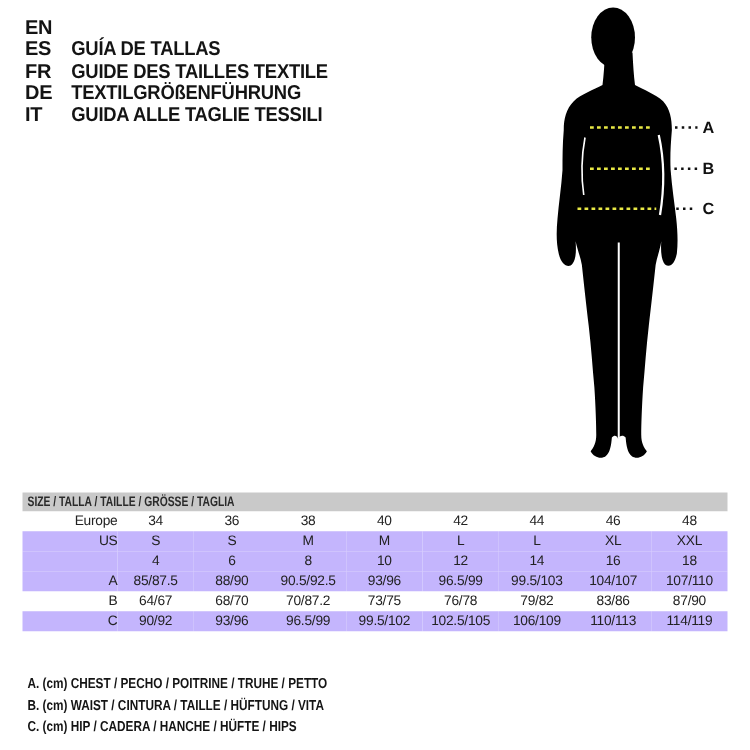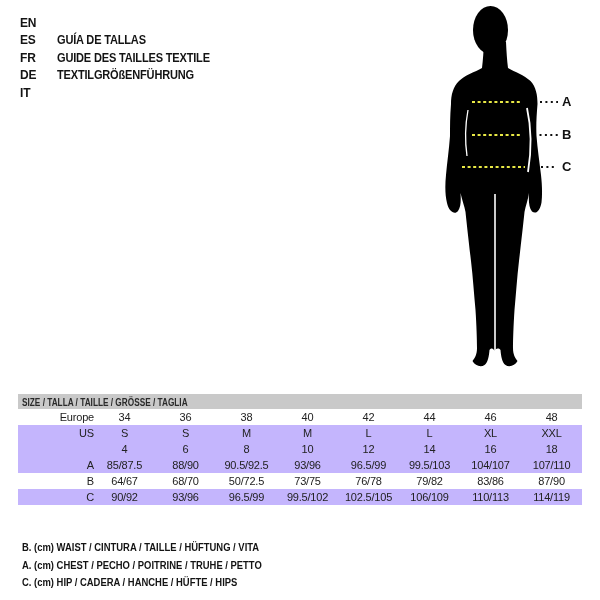--- a/index.html
+++ b/index.html
@@ -2,21 +2,21 @@
 <html><head>
 <meta charset="utf-8">
 <style>
   * { margin:0; padding:0; box-sizing:border-box; }
   html,body { width:600px; height:600px; }
   body { font-family:"Liberation Sans", sans-serif; background:#fff; }
   .canvas { position:relative; width:600px; height:600px; background:#fff; overflow:hidden; color:#141414; }
 
   
   .lang-block { position:absolute; left:20px; top:14px; }
-  .lang-row { display:flex; height:17.5px; align-items:center; font-size:12px; font-weight:bold; letter-spacing:-0.2px; }
+  .lang-row { display:flex; height:17.5px; align-items:center; font-size:16px; font-weight:bold; letter-spacing:-0.2px; }
   .lang-code { width:37px; flex:0 0 37px; }
   .cx75, .cx82, .cx85, .cx92, .cx97 { display:inline-block; white-space:nowrap; transform-origin:0 50%; }
   .cx75 { transform:scaleX(0.75); }
   .cx82 { transform:scaleX(0.82); }
   .cx92 { transform:scaleX(0.92); }
 
   
   .figure-wrap { position:absolute; left:437px; top:0; width:163px; height:372px; }
   .figure-wrap svg { position:absolute; left:0; top:0; }
   .measure-label { position:absolute; left:125px; width:20px; height:14px; font-size:13px; font-weight:bold; color:#111; line-height:14px; }
@@ -51,20 +51,21 @@
       <div class="lang-row">
         <span class="lang-code">FR</span>
         <span><span class="cx92">GUIDE DES TAILLES TEXTILE</span></span>
       </div>
       <div class="lang-row">
         <span class="lang-code">DE</span>
         <span><span class="cx92">TEXTILGRÖßENFÜHRUNG</span></span>
       </div>
       <div class="lang-row">
         <span class="lang-code">IT</span>
+        <span><span class="cx92">GUIDA ALLE TAGLIE TESSILI</span></span>
       </div>
     </div>
 
   <div class="figure-wrap">
     <svg width="124" height="372" viewBox="0 0 124 372">
       <ellipse cx="53.5" cy="30" rx="17.5" ry="24" fill="#000000"></ellipse>
       <path d="M47,42
                C46.5,52 46,60 45,68
                C38,72 28,75 22,81
                C16,87 14,95 14,104
@@ -168,21 +169,21 @@
           <td>93/96</td>
           <td>96.5/99</td>
           <td>99.5/103</td>
           <td>104/107</td>
           <td>107/110</td>
         </tr>
         <tr>
           <td class="rowlabel">B</td>
           <td>64/67</td>
           <td>68/70</td>
-          <td>50/72.5</td>
+          <td>70/87.2</td>
           <td>73/75</td>
           <td>76/78</td>
           <td>79/82</td>
           <td>83/86</td>
           <td>87/90</td>
         </tr>
         <tr class="shaded">
           <td class="rowlabel">C</td>
           <td>90/92</td>
           <td>93/96</td>
@@ -190,18 +191,18 @@
           <td>99.5/102</td>
           <td>102.5/105</td>
           <td>106/109</td>
           <td>110/113</td>
           <td>114/119</td>
         </tr>
       </tbody>
   </table>
 
   <div class="legend" id="legend-list">
+      <div class="legend-item"><span class="cx82">A. (cm) CHEST / PECHO / POITRINE / TRUHE / PETTO</span></div>
       <div class="legend-item"><span class="cx82">B. (cm) WAIST / CINTURA / TAILLE / HÜFTUNG / VITA</span></div>
-      <div class="legend-item"><span class="cx82">A. (cm) CHEST / PECHO / POITRINE / TRUHE / PETTO</span></div>
       <div class="legend-item"><span class="cx82">C. (cm) HIP / CADERA / HANCHE / HÜFTE / HIPS</span></div>
     </div>
 
 </div>
 
 </body></html>

